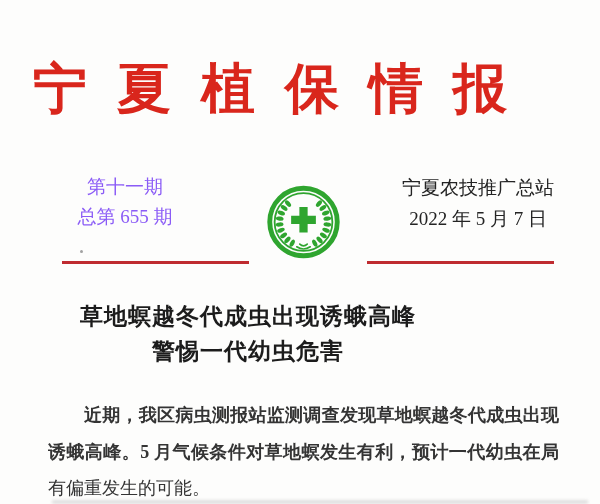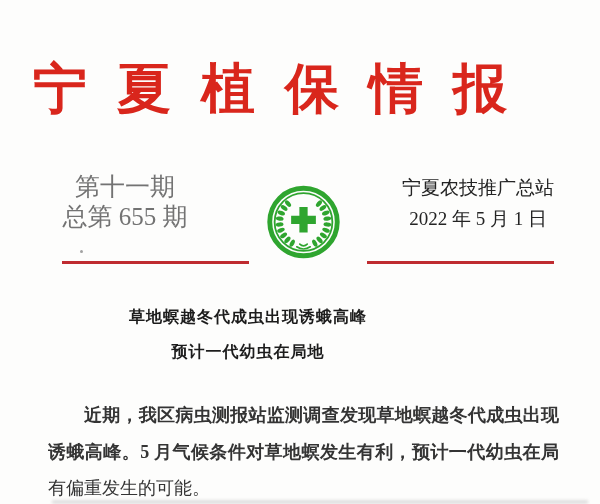--- a/index.html
+++ b/index.html
@@ -15,36 +15,36 @@
   }
   .masthead-inner {
     display:inline-block; transform:translateX(-15px);
     font-size:54px; font-weight:900; letter-spacing:30px;
     color:#d9261c; white-space:nowrap;
     font-family:"Liberation Serif","DejaVu Serif",serif;
   }
   
   .issue-block {
     position:absolute; top:172px; left:20px; width:210px;
-    text-align:center; color:#737373; font-size:25px; line-height:30px;font-family:Liberation Serif, serif;
+    text-align:center; color:#8b5cf6; font-size:19px; line-height:30px;font-family:Liberation Serif, serif;
   }
   .publisher-block {
     position:absolute; top:172px; left:372px; width:212px;
     text-align:center; color:#242424; font-size:19px; line-height:31px;
   }
   .emblem { position:absolute; top:184px; left:266px; width:75px; height:76px; }
   
   .rule { position:absolute; top:261px; height:3px; background:#bf2b30; }
   .rule-left  { left:62px;  width:187px; }
   .rule-right { left:367px; width:187px; }
   
   .headline {
     position:absolute; top:299px; left:0; width:496px; margin:0;
     text-align:center; color:#1c1c1c; font-weight:bold;
-    font-size:16px; line-height:35px; letter-spacing:1px;
+    font-size:23px; line-height:35px; letter-spacing:1px;
   }
   
   .body-text {
     position:absolute; top:397px; left:48px; width:511px;
     color:#343434; font-size:18px; line-height:36.5px;
   }
   .body-line { white-space:nowrap; }
   .body-line.justified { text-align:justify; text-align-last:justify; white-space:normal; overflow:hidden; height:36.5px;font-weight:bold; }
   .body-line.first { text-indent:36px; }
   .body-line.last { text-align:left; }
@@ -97,30 +97,30 @@
       <ellipse cx="50" cy="18" rx="2.8" ry="5.2" transform="rotate(152 50 50)"></ellipse>
     </g>
     <g fill="none" stroke-width="2.2" stroke-linecap="round" stroke="#2fa52f">
       <path d="M41,83 Q50,89 59,83"></path>
       <path d="M45,79.5 Q50,84 55,79.5"></path>
     </g>
   </svg>
 
   <div class="publisher-block">
     <div>宁夏农技推广总站</div>
-    <div>2022 年 5 月 1 日</div>
+    <div>2022 年 5 月 7 日</div>
   </div>
 
   <div class="rule rule-left"></div>
   <div class="rule rule-right"></div>
   <div class="scan-speck"></div>
 
   <h2 class="headline">
     <div>草地螟越冬代成虫出现诱蛾高峰</div>
-    <div>预计一代幼虫在局地</div>
+    <div>警惕一代幼虫危害</div>
   </h2>
 
   <div class="body-text">
     <div class="body-line justified first">近期，我区病虫测报站监测调查发现草地螟越冬代成虫出现</div>
     <div class="body-line justified">诱蛾高峰。5 月气候条件对草地螟发生有利，预计一代幼虫在局地</div>
     <div class="body-line last">有偏重发生的可能。</div>
   </div>
 
   <div class="scan-smudge"></div>
 

